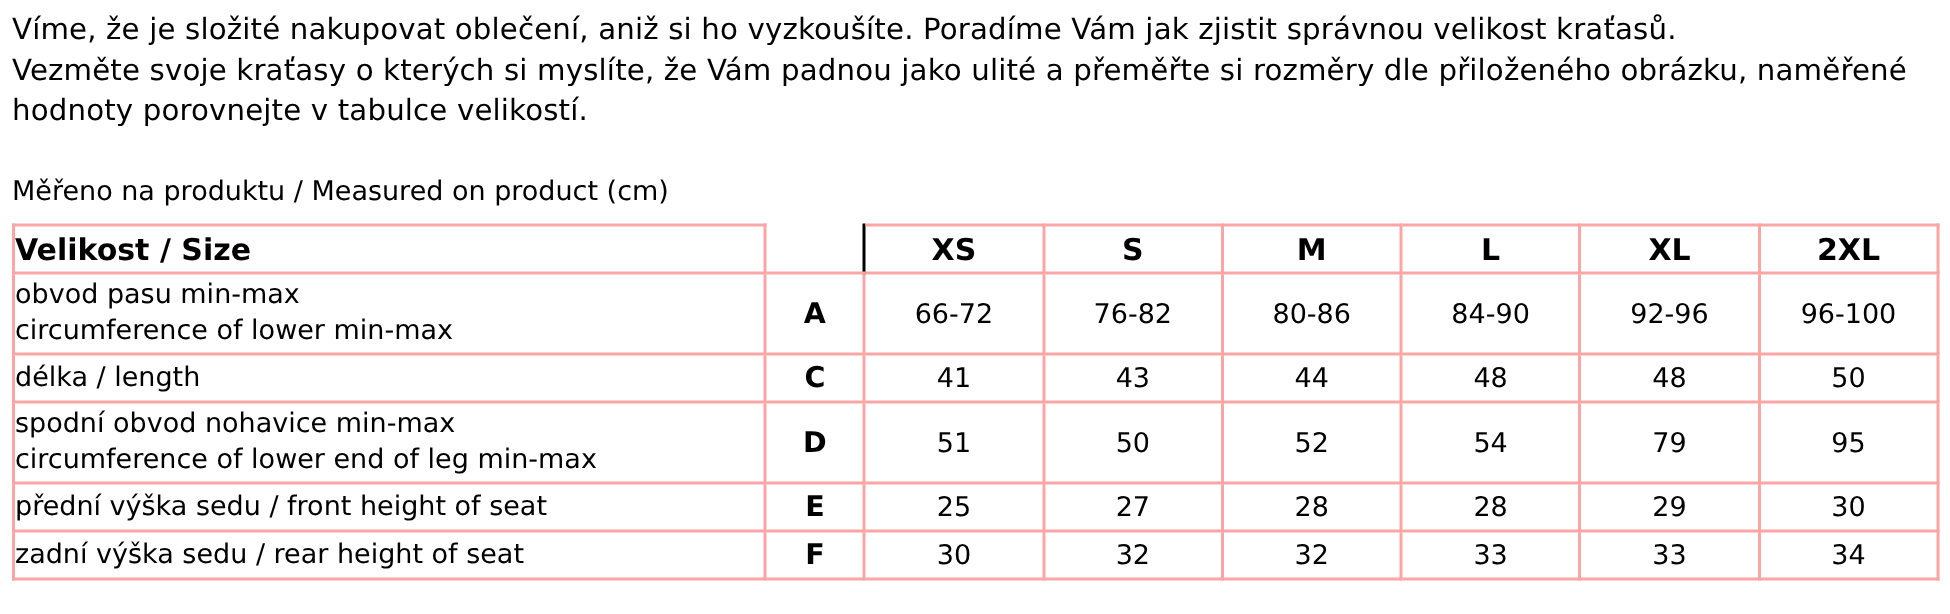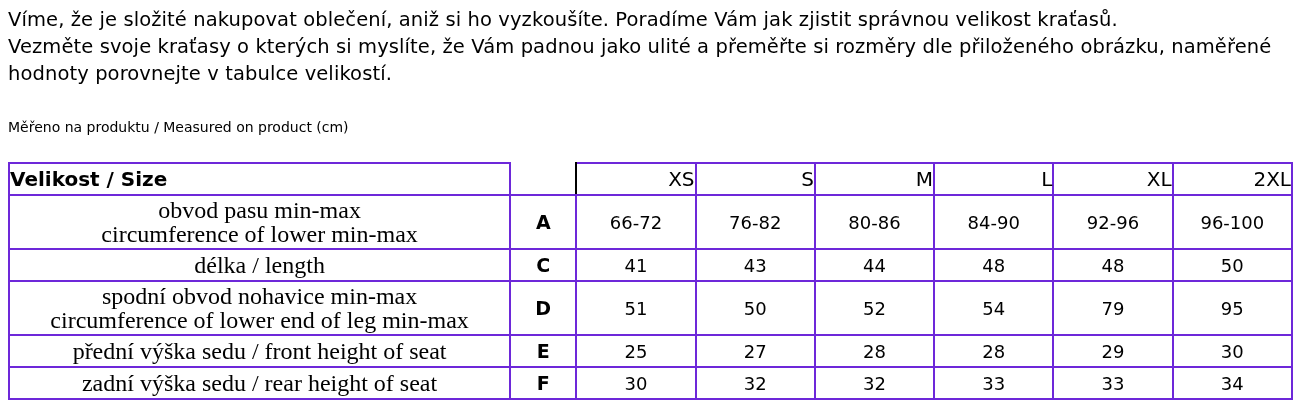--- a/index.html
+++ b/index.html
@@ -23,67 +23,66 @@
   }
   .intro {
     font-size: 19.5px;
     line-height: 27px;
     letter-spacing: 0.1px;
   }
   .intro p {
     margin: 0;
   }
   .measured {
-    font-size: 14px;
+    font-size: 18px;
     line-height: 25px;
     margin-top: 28px;
-    margin-bottom: 22px;
+    margin-bottom: 9px;
   }
   table.size-table {
     border-collapse: collapse;
     width: 1285px;
     table-layout: fixed;
     font-size: 19px;
   }
   table.size-table td, table.size-table th {
-    border: 2px solid #6d28d9;
+    border: 2px solid #fca5a5;
     padding: 0;
     vertical-align: middle;
   }
   .col-label { width: 500px; }
   .col-code  { width: 66px; }
   .col-size  { width: 119px; }
 
   .cell-label {
-    text-align: center;
+    text-align: left;
     padding: 1px 4px;
     line-height: 24px;
-    font-size: 24px;
-    font-family: Liberation Serif, serif;
+    font-size: 18px;
   }
   .cell-code {
     text-align: center;
     font-weight: bold;
     font-size: 19px;
   }
   .cell-val {
     text-align: center;
     font-size: 18px;
     margin-left: 20px;
   }
   .head-label {
     text-align: left;
     padding: 1px 4px;
     font-weight: bold;
     font-size: 20px;
     line-height: 26px;
   }
   .head-size {
-    text-align: right;
-    font-weight: normal;
+    text-align: center;
+    font-weight: bold;
     font-size: 20px;
     line-height: 26px;
   }
   .head-blank {
     border-top: none !important;
     border-left: none !important;
     border-right: 2px solid #000 !important;
   }
   .two-line .l1, .two-line .l2 {
     display: block;

